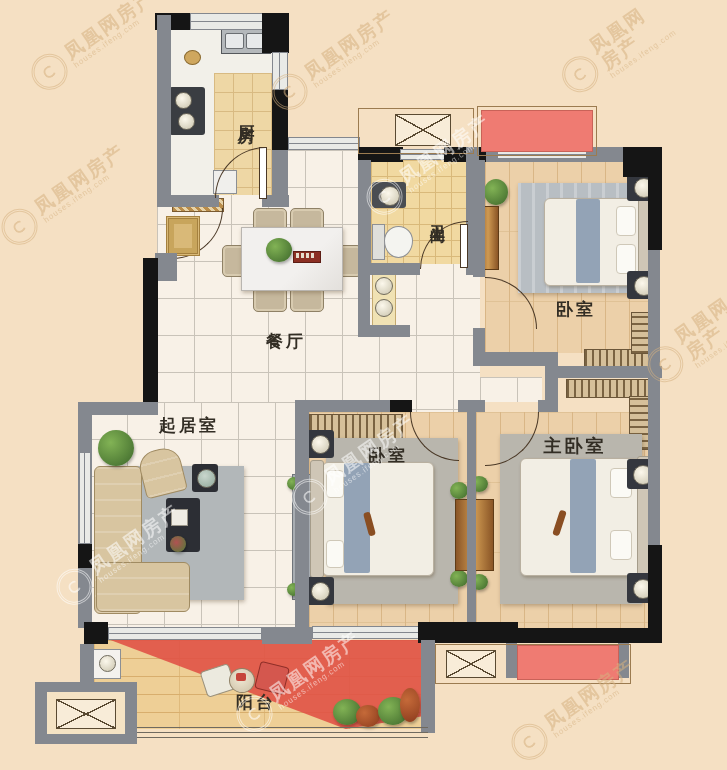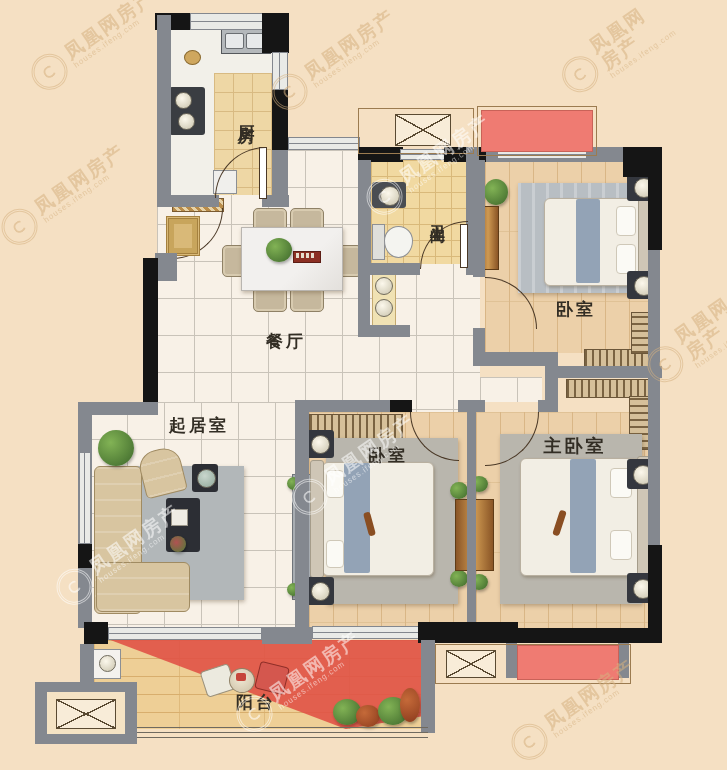--- a/index.html
+++ b/index.html
@@ -284,21 +284,21 @@
   <div class="w" style="left:506px;top:643px;width:11px;height:35px;"></div>
   <div class="w" style="left:618px;top:643px;width:11px;height:35px;"></div>
   <div class="outline" style="left:435px;top:644px;width:194px;height:38px;"></div>
   <div class="boxx" style="left:446px;top:650px;width:48px;height:26px;"></div>
   <div class="redbed" style="left:517px;top:645px;width:100px;height:33px;"></div>
 
   <div class="label v" style="left:246px;top:113px;">厨房</div>
   <div class="label v" style="left:437px;top:215px;font-size:15px;">卫生间</div>
   <div class="label" style="left:286px;top:341px;">餐厅</div>
   <div class="label" style="left:576px;top:309px;">卧室</div>
-  <div class="label" style="left:199px;top:425px;">起居室</div>
+  <div class="label" style="left:189px;top:425px;">起居室</div>
   <div class="label" style="left:388px;top:455px;">卧室</div>
   <div class="label" style="left:575px;top:446px;font-size:18px;">主卧室</div>
   <div class="label" style="left:256px;top:702px;">阳台</div>
 
   <div class="wm tan" style="left:65px;top:195px;">
     <span class="ring"></span>
     <span class="txt">
         <span class="brand">凤凰网房产</span>
         <span class="dom">houses.ifeng.com</span>
       </span>

